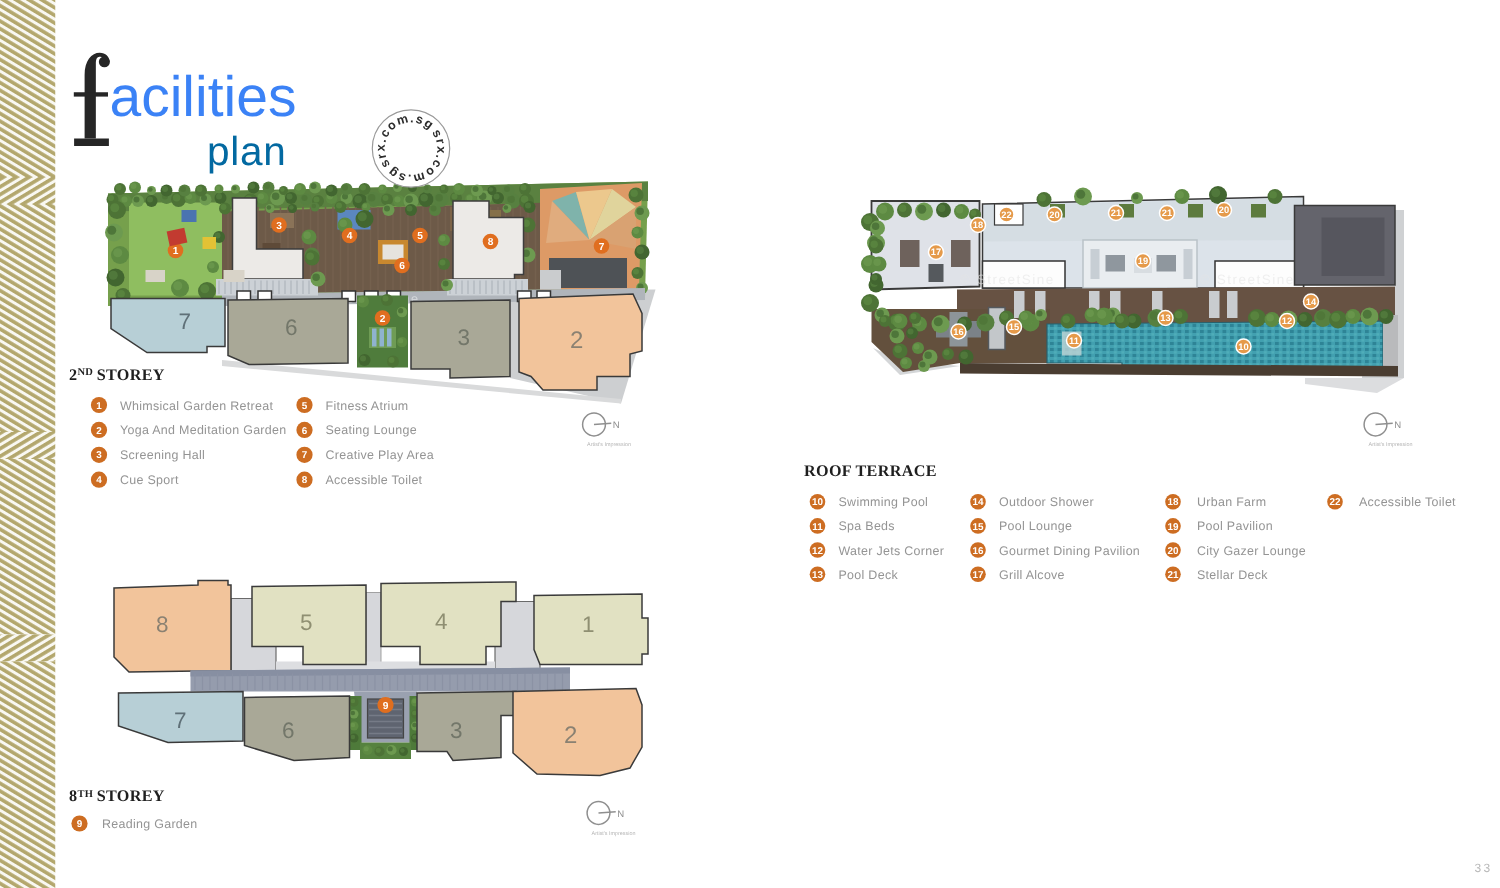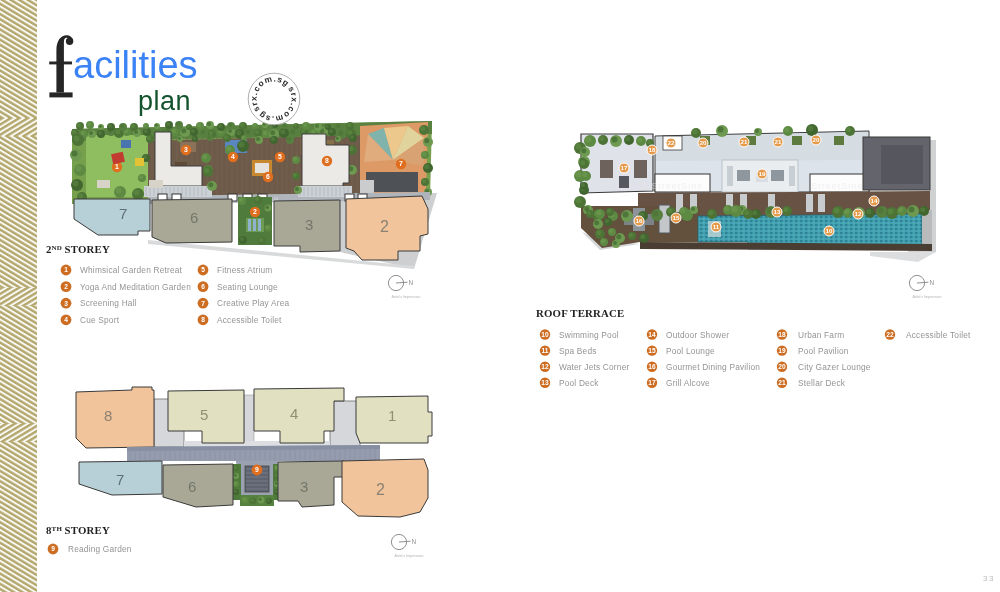--- a/index.html
+++ b/index.html
@@ -20,21 +20,21 @@
       <rect x="0" y="423" width="37" height="18" fill="url(#sp2)"></rect>
       <rect x="0" y="441" width="37" height="151" fill="url(#sp1)"></rect>
     </svg>
     <svg style="position:absolute;left:44px;top:28px" width="160" height="95" viewBox="44 28 160 95">
       <path d="M56.4,50 C56.4,40.5 61.0,35.2 66.5,35.2 C70.5,35.2 72.8,37.8 72.8,40.6 L69.5,40.6 C69.5,38.8 68.2,37.6 66.3,37.8 C64.3,38.0 63.9,40.0 63.9,42.5 L63.9,92.4 L56.4,92.4 Z" fill="#262626"></path>
       <circle cx="69.6" cy="41.2" r="3.7" fill="#262626"></circle>
       <rect x="49.2" y="61.5" width="22.8" height="2.9" fill="#262626"></rect>
       <path d="M49.4,92.4 L72.6,92.4 L72.6,97.4 L49.4,97.4 Z" fill="#262626"></path>
     </svg>
     <div style="position:absolute;left:73px;top:46px;font-family:'Liberation Sans',sans-serif;font-size:38px;font-weight:400;color:#3b82f6;letter-spacing:0px;line-height:1">acilities</div>
-    <div style="position:absolute;left:138px;top:88px;font-family:'Liberation Sans',sans-serif;font-size:27px;font-weight:400;color:#14532d;letter-spacing:0.5px;line-height:1">plan</div>
+    <div style="position:absolute;left:138px;top:88px;font-family:'Liberation Sans',sans-serif;font-size:27px;font-weight:400;color:#0369a1;letter-spacing:0.5px;line-height:1">plan</div>
     <svg style="position:absolute;left:60px;top:110px" width="390" height="170" viewBox="60 110 390 170">
       <polygon points="340,194 437,193 414,269 340,252" fill="#cdcfd1"></polygon>
       <polygon points="148,240 414,266 414,269 148,244" fill="#d9dadb"></polygon>
       <polygon points="72,129 432,121 430,198 72,204" fill="#76a04c"></polygon>
       <polygon points="72,129 432,121 432,134 72,141" fill="#5a8140"></polygon>
       <rect x="86" y="135" width="62" height="62" fill="#8fbe60"></rect>
       <polygon points="148,141 368,135 368,193 148,196" fill="#6d5a48"></polygon>
       <g stroke="#74614e" stroke-width="1">
         <line x1="152" y1="138" x2="152" y2="195"></line>
         <line x1="157" y1="138" x2="157" y2="195"></line>

